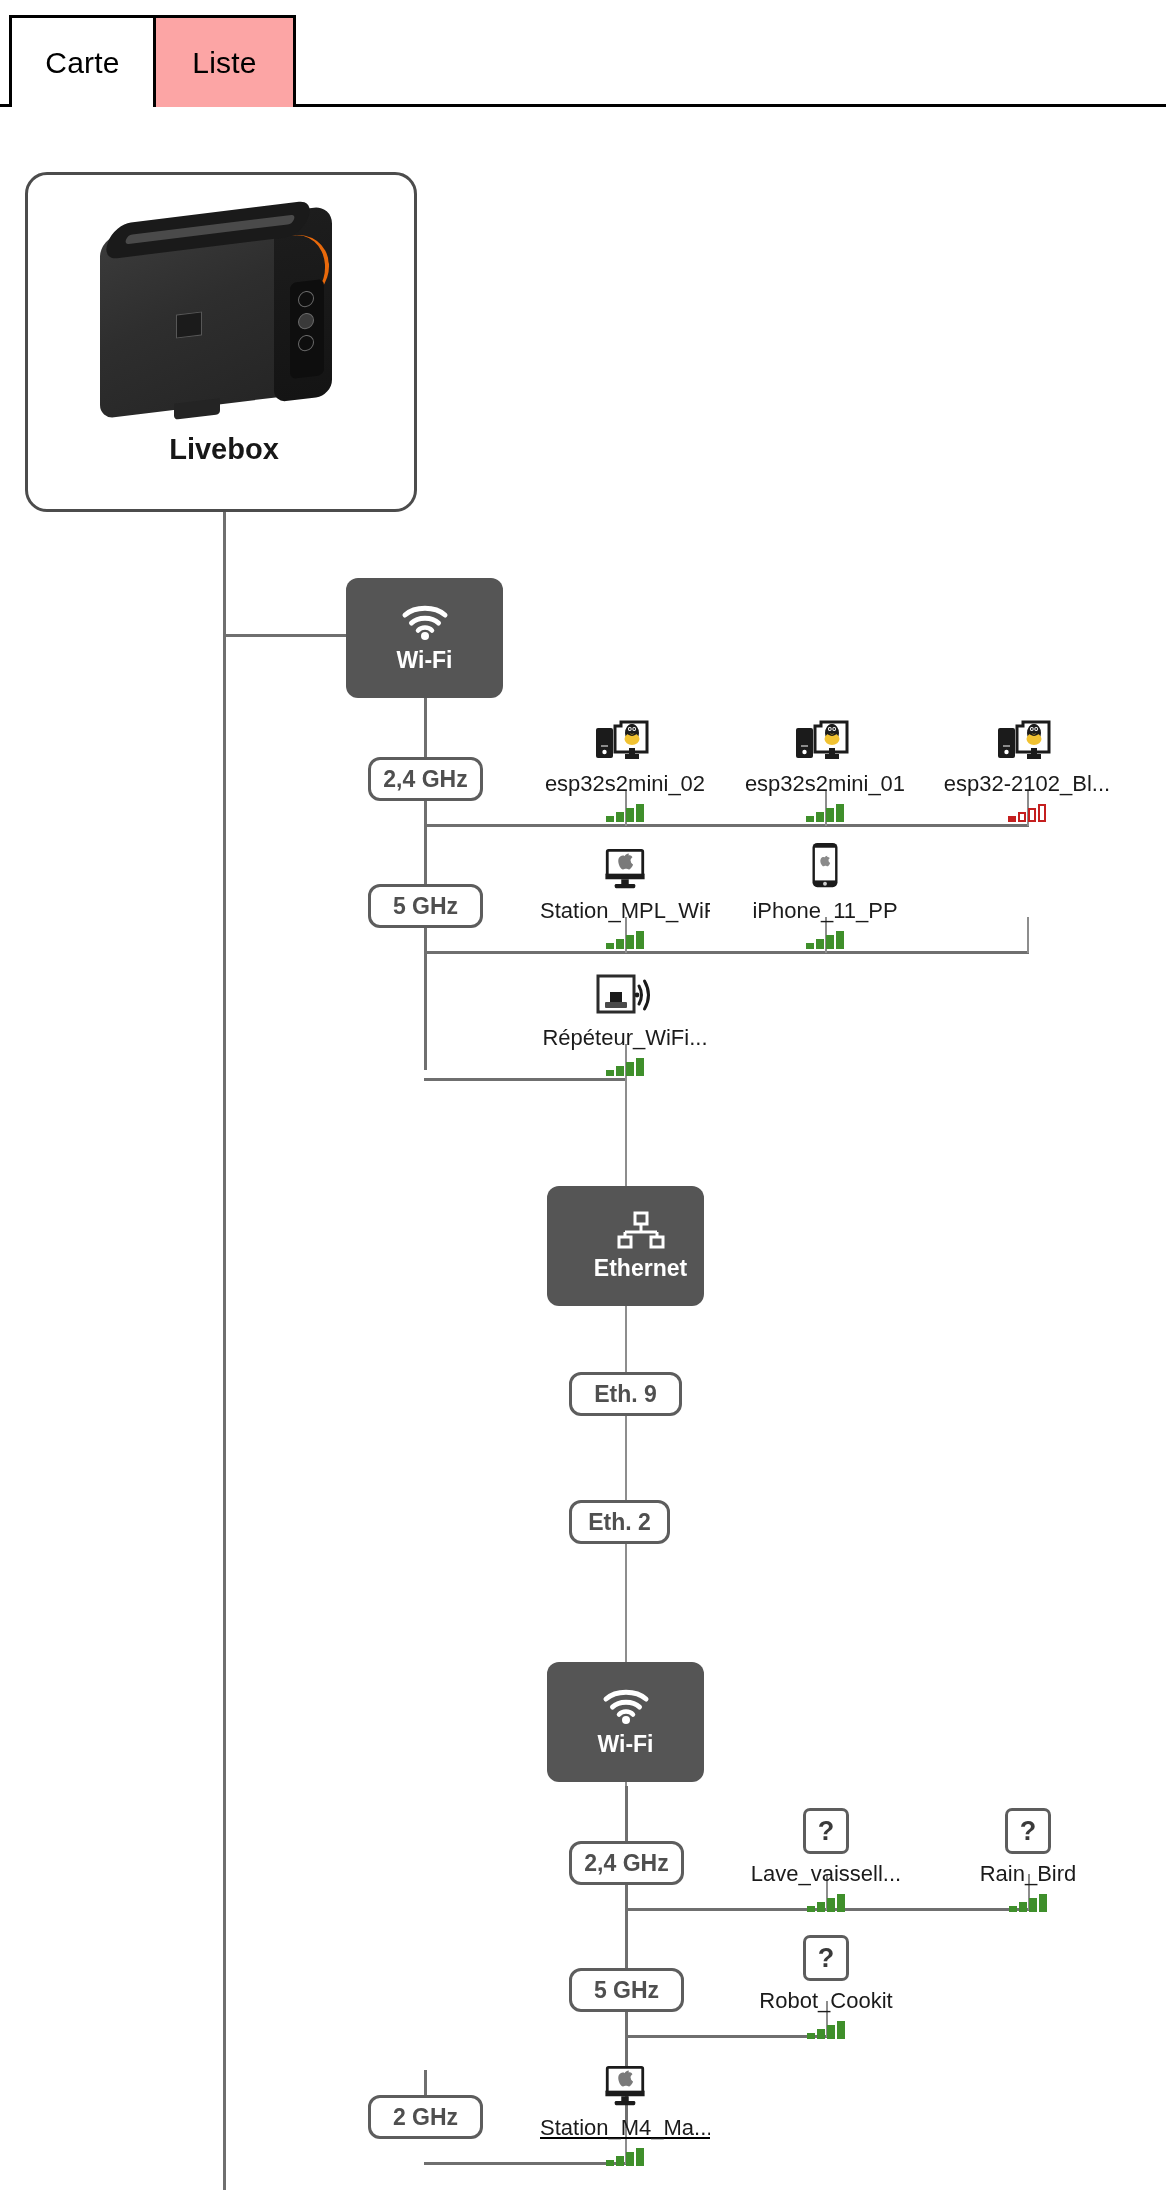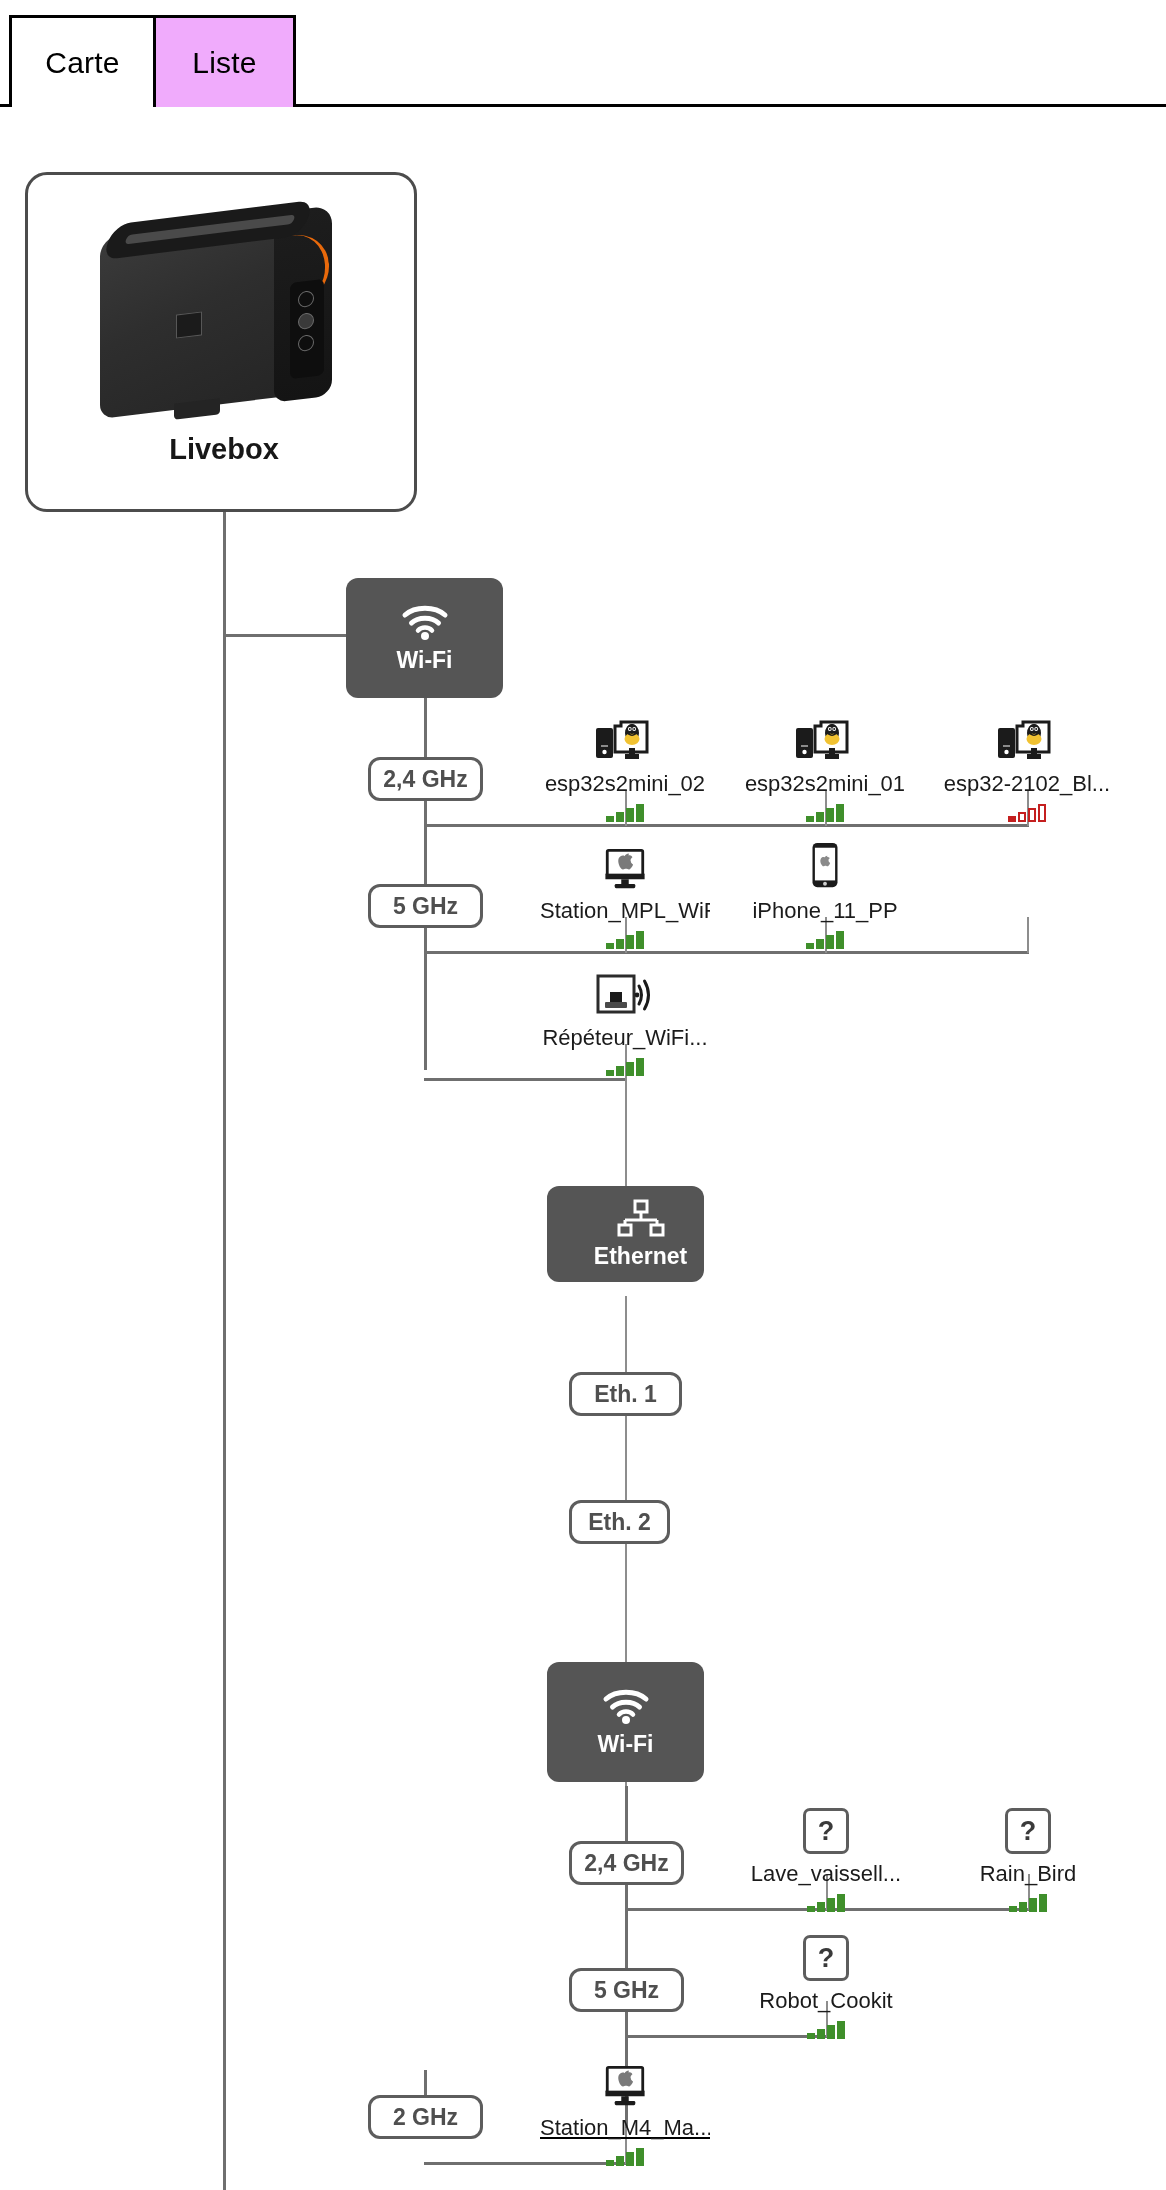--- a/index.html
+++ b/index.html
@@ -36,21 +36,21 @@
     border-bottom: none;
     display: flex;
     align-items: center;
     justify-content: center;
     font-size: 30px;
     color: #000000;
     background: #ffffff;
     letter-spacing: .2px;
   }
   #tab-carte { left: 9px; width: 147px; background: #ffffff; z-index: 3; }
-  #tab-liste { left: 153px; width: 143px; background: #f0abfc; z-index: 2; }
+  #tab-liste { left: 153px; width: 143px; background: #fca5a5; z-index: 2; }
   #tab-carte::after {
     content: "";
     position: absolute;
     left: -3px; bottom: -3px;
     width: 147px; height: 3px;
     background: #ffffff;
   }
 
   
   .vline { position: absolute; width: 3px; background: #6f6f6f; }
@@ -463,37 +463,37 @@
     </div>
     <div class="dlabel">Répéteur_WiFi...</div>
     <div class="dsig">
       <div class="sigbar sig-g" style="height:6px"></div>
       <div class="sigbar sig-g" style="height:10px"></div>
       <div class="sigbar sig-g" style="height:14px"></div>
       <div class="sigbar sig-g" style="height:18px"></div>
     </div>
   </div>
 
-  <div class="group-node" style="left:547px; top:1186px; width:157px; height:96px;padding-left:30px;">
+  <div class="group-node" style="left:547px; top:1186px; width:157px; height:120px;padding-left:30px;">
     <div class="gicon">
       <svg viewBox="0 0 52 38" width="52" height="38" aria-hidden="true">
         <rect x="20" y="2" width="12" height="11" fill="none" stroke="#ffffff" stroke-width="3"></rect>
         <line x1="26" y1="13" x2="26" y2="21" stroke="#ffffff" stroke-width="3"></line>
         <line x1="10" y1="21" x2="42" y2="21" stroke="#ffffff" stroke-width="3"></line>
         <line x1="10" y1="21" x2="10" y2="26" stroke="#ffffff" stroke-width="3"></line>
         <line x1="42" y1="21" x2="42" y2="26" stroke="#ffffff" stroke-width="3"></line>
         <rect x="4" y="26" width="12" height="10" fill="none" stroke="#ffffff" stroke-width="3"></rect>
         <rect x="36" y="26" width="12" height="10" fill="none" stroke="#ffffff" stroke-width="3"></rect>
       </svg>
     </div>
     <div class="glabel">Ethernet</div>
   </div>
 
   <div class="pill" style="left:569px; top:1372px; width:113px;">
-    <span>Eth. 1</span>
+    <span>Eth. 9</span>
   </div>
 
   <div class="pill" style="left:569px; top:1500px; width:101px;">
     <span>Eth. 2</span>
   </div>
 
   <div class="group-node" style="left:547px; top:1662px; width:157px; height:120px;">
     <div class="gicon">
       <svg viewBox="0 0 48 36" width="48" height="36" aria-hidden="true">
         <path d="M4 11 C14 2, 34 2, 44 11" stroke="#ffffff" stroke-width="5" fill="none" stroke-linecap="round"></path>

